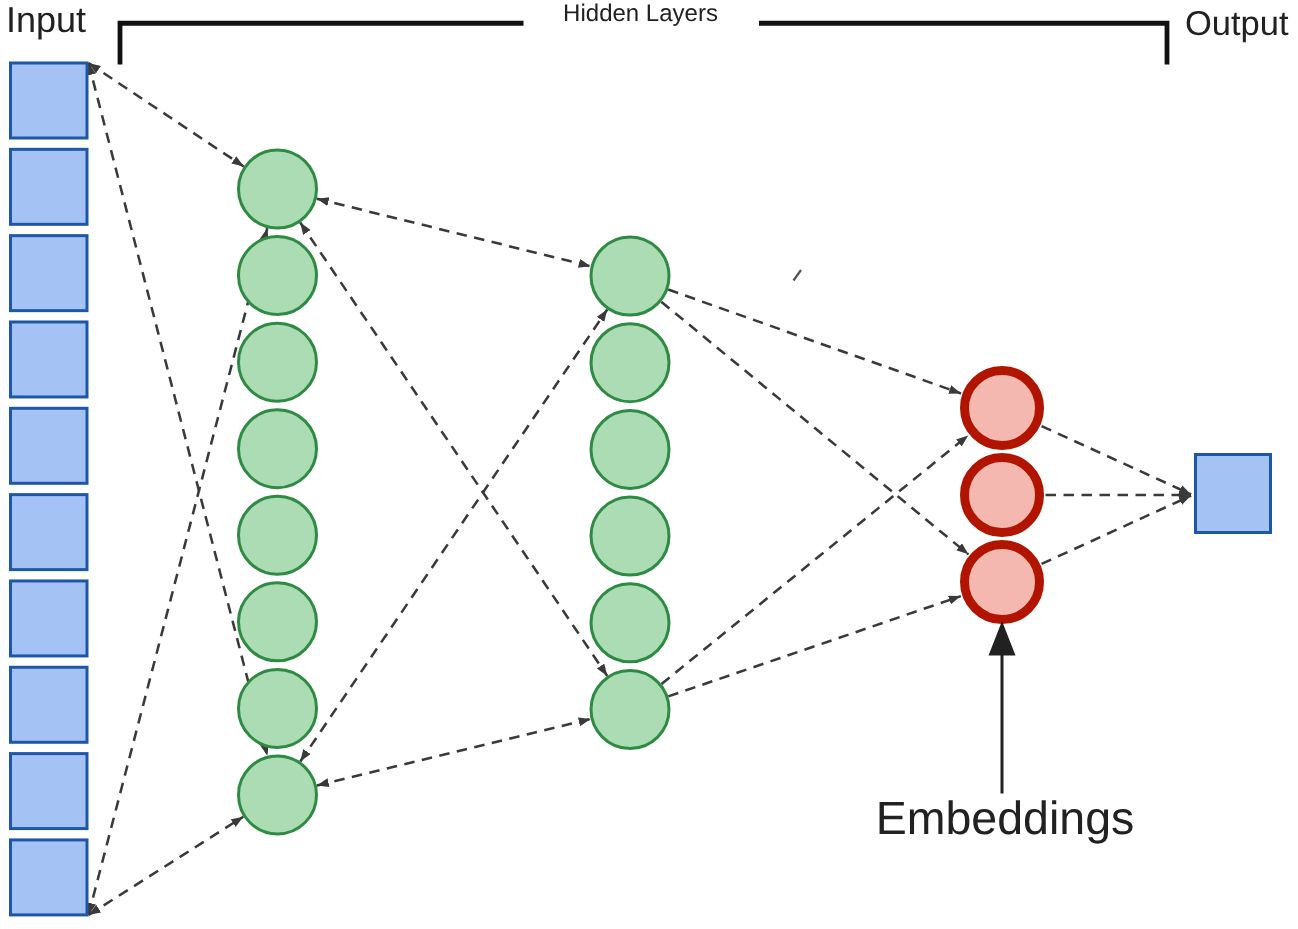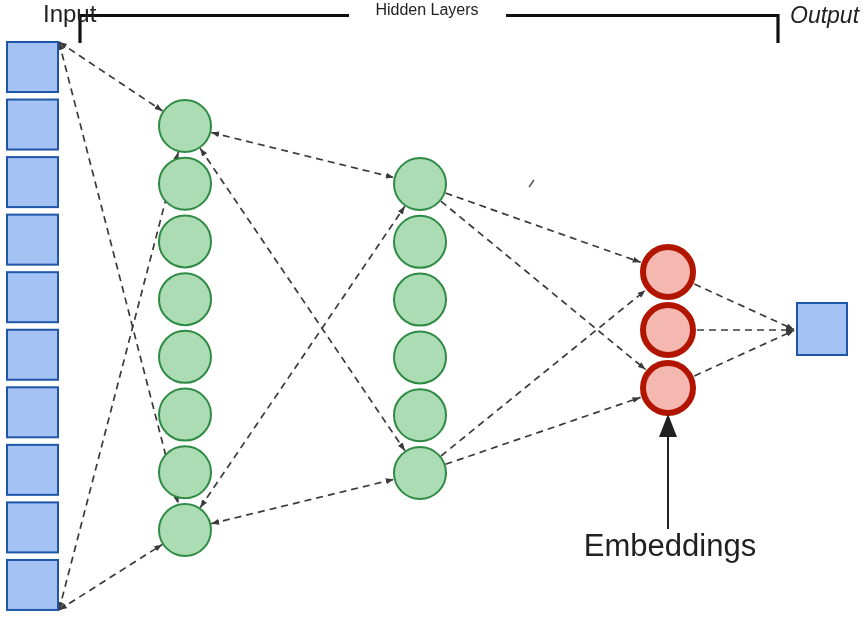--- a/index.html
+++ b/index.html
@@ -1,22 +1,22 @@
 <!DOCTYPE html>
 <html style="--bg: #ffffff; --text: #212121;"><head>
 <meta charset="utf-8">
 <style>
   html,body{margin:0;padding:0;}
   body{width:865px;height:619px;overflow:hidden;background:var(--bg,#fff);}
   .stage{position:relative;width:865px;height:619px;background:var(--bg,#fff);}
   svg{position:absolute;left:0;top:0;}
   .lbl{position:absolute;font-family:"Liberation Sans",sans-serif;color:var(--text,#212121);white-space:nowrap;line-height:1.1;}
-  .lbl-input{left:4px;top:1px;font-size:24px;margin-left:39px;}
+  .lbl-input{left:4px;top:1px;font-size:24px;}
   .lbl-hidden{left:427px;top:1px;font-size:16px;transform:translateX(-50%);}
-  .lbl-output{left:790px;top:3px;font-size:23px;font-style:italic;}
+  .lbl-output{left:790px;top:3px;font-size:23px;}
   .lbl-emb{left:670px;top:529px;font-size:31px;transform:translateX(-50%);}
 </style>
 </head>
 <body>
 
 <div class="stage">
   <svg id="net-svg" width="865" height="619" viewBox="0 0 865 619">
       <defs>
         <marker id="ah" markerWidth="10" markerHeight="8" refX="8" refY="3" orient="auto" markerUnits="userSpaceOnUse">
           <path d="M0,0 L8,3 L0,6 Z" fill="#3a3a3a"></path>

